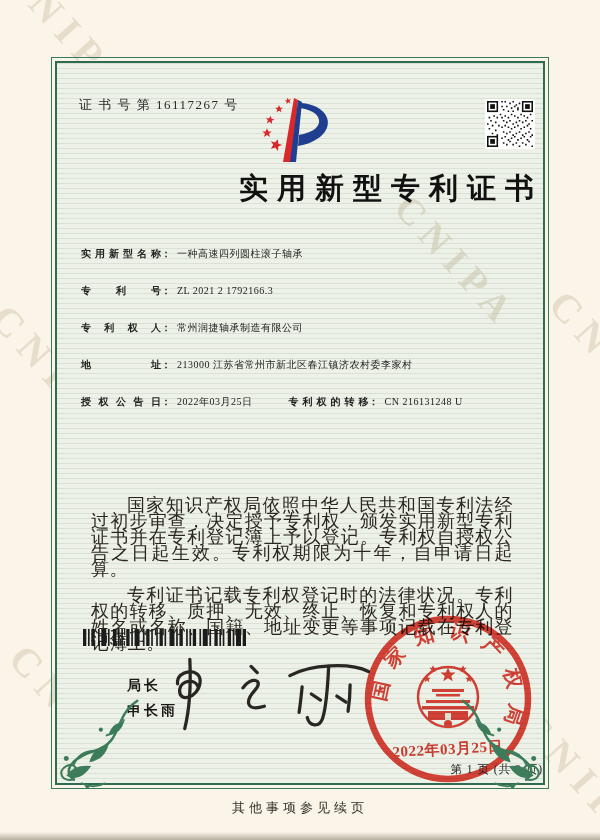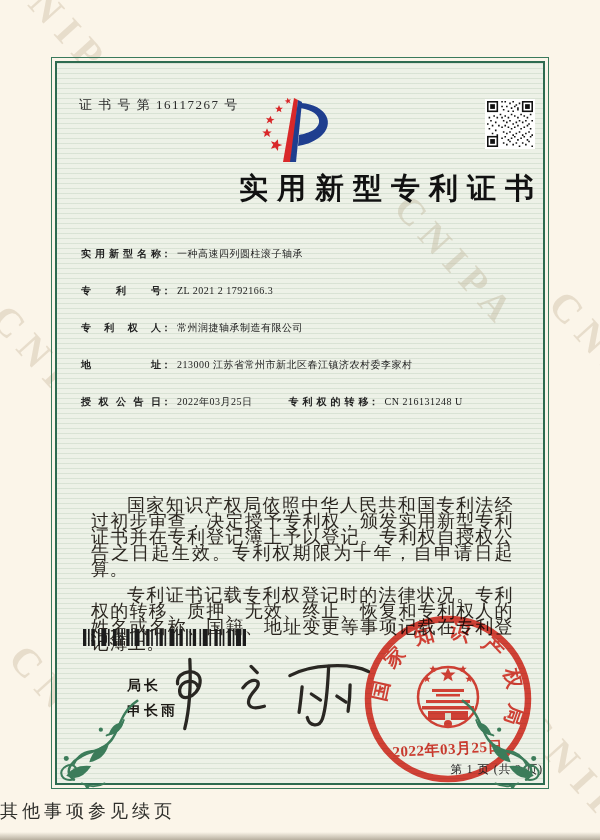--- a/index.html
+++ b/index.html
@@ -49,22 +49,22 @@
   }
   .barcode{position:absolute;left:26px;top:566px;}
   .signer{position:absolute;left:30px;top:610px;font-size:14px;font-weight:700;letter-spacing:3px;line-height:25px;color:#1d1a16;margin-left:40px;}
   .signature{position:absolute;left:92px;top:590px;}
   .seal{position:absolute;left:305px;top:550px;opacity:.93;mix-blend-mode:multiply;}
   .page-info{position:absolute;left:0;bottom:6px;width:100%;text-align:right;font-size:11.5px;letter-spacing:1px;color:#222;}
   .ornament{position:absolute;bottom:-10px;width:96px;height:96px;}
   .orn-left{left:-8px;}
   .orn-right{right:-8px;transform:scaleX(-1);}
   .continuation{
-    position:absolute;left:0;top:799px;width:100%;z-index:2;text-align:left;
-    font-size:18px;letter-spacing:4px;color:#30302c;
+    position:absolute;left:0;top:799px;width:100%;z-index:2;text-align:center;
+    font-size:13px;letter-spacing:4px;color:#30302c;
   }
   .bottom-shade{
     position:absolute;left:0;right:0;bottom:0;height:8px;z-index:4;
     background:linear-gradient(180deg,rgba(0,0,0,0),rgba(115,105,85,0.5));
   }
 </style>
 </head>
 <body>
 
 <div class="page">

